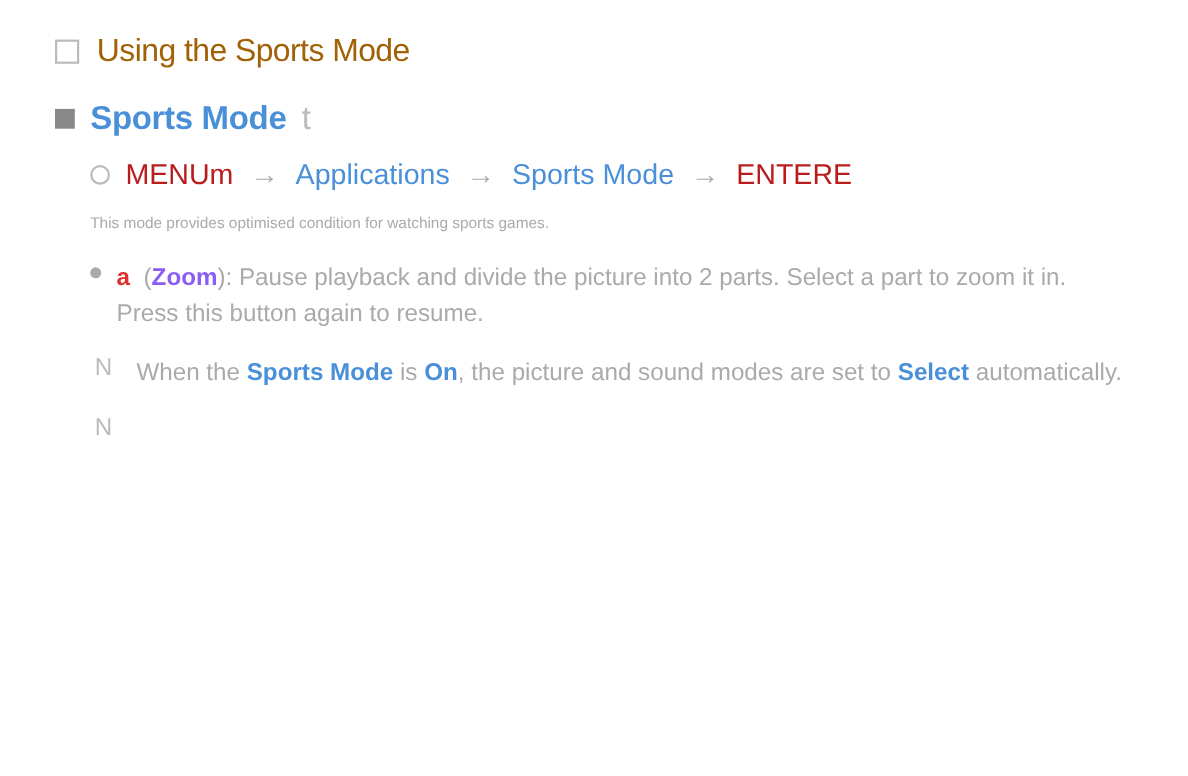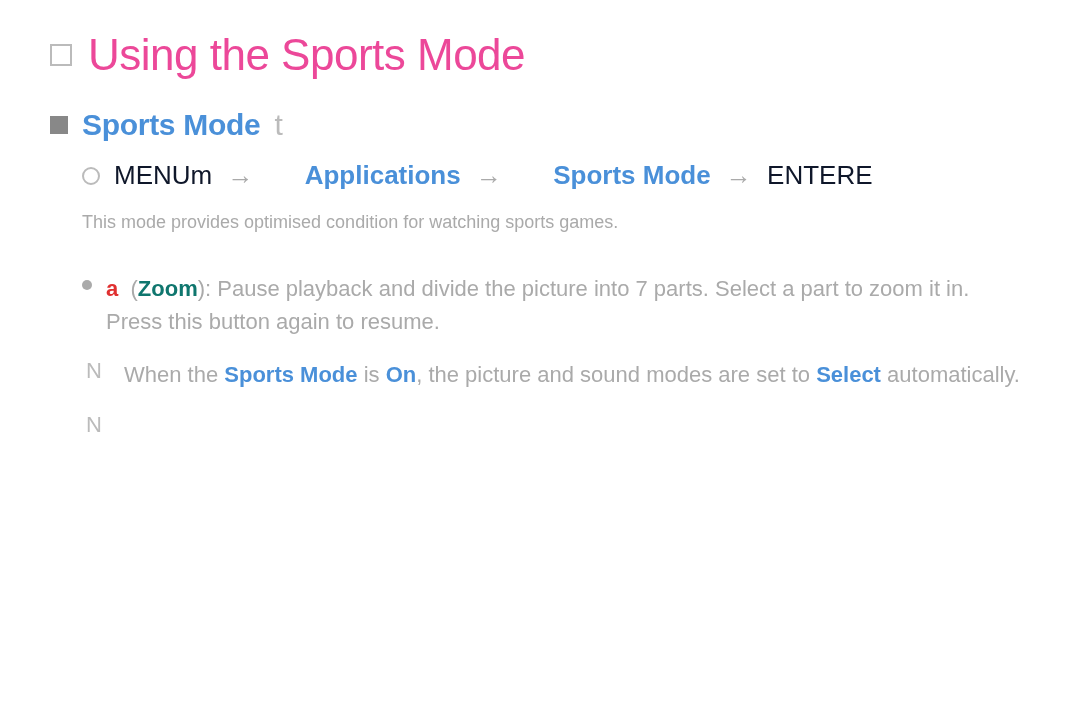--- a/index.html
+++ b/index.html
@@ -20,23 +20,23 @@
       margin-top: 10px;
     }
     .checkbox-icon {
       width: 22px;
       height: 22px;
       border: 2px solid #bbbbbb;
       display: inline-block;
       flex-shrink: 0;
     }
     .section-title {
-      font-size: 44px;
+      font-size: 29px;
       font-weight: 300;
-      color: #ec4899;
+      color: #a16207;
       letter-spacing: -0.5px;
     }
 
     .subsection-row {
       display: flex;
       align-items: center;
       gap: 14px;
       margin-bottom: 18px;
     }
     .square-icon {
@@ -74,37 +74,36 @@
       flex-shrink: 0;
       margin-right: 14px;
     }
     .menu-path {
       font-size: 26px;
       color: #aaaaaa;
       font-weight: 400;
     }
     .menu-path .blue {
       color: #4a90d9;
-      font-weight: 700;
-      margin-left: 36px;
+      font-weight: 400;
     }
     .menu-path .gray {
-      color: #0f172a;
+      color: #b91c1c;
       font-weight: 400;
     }
     .arrow {
       color: #aaaaaa;
       margin: 0 8px;
       font-weight: 300;
     }
 
     .description-text {
       margin-left: 32px;
-      margin-bottom: 36px;
-      font-size: 18px;
+      margin-bottom: 22px;
+      font-size: 14px;
       color: #aaaaaa;
       font-weight: 400;
       line-height: 1.5;
     }
 
     .bullet-item {
       display: flex;
       align-items: flex-start;
       gap: 14px;
       margin-left: 32px;
@@ -122,21 +121,21 @@
       font-size: 22px;
       color: #aaaaaa;
       font-weight: 400;
       line-height: 1.5;
     }
     .bullet-content .red {
       color: #e03030;
       font-weight: 700;
     }
     .bullet-content .blue-bold {
-      color: #0f766e;
+      color: #8b5cf6;
       font-weight: 600;
     }
 
     .note-item {
       display: flex;
       align-items: flex-start;
       gap: 18px;
       margin-left: 32px;
       margin-bottom: 20px;
     }
@@ -185,21 +184,21 @@
     <span class="gray">ENTERE</span>
   </span>
 </div>
 
 <div class="description-text">This mode provides optimised condition for watching sports games.</div>
 
 <div class="bullet-item">
   <span class="bullet-dot"></span>
   <span class="bullet-content">
     <span class="red">a</span>
-    &nbsp;(<span class="blue-bold">Zoom</span>)<span>: Pause playback and divide the picture into 7 parts. Select a part to zoom it in. Press this button again to resume.</span>
+    &nbsp;(<span class="blue-bold">Zoom</span>)<span>: Pause playback and divide the picture into 2 parts. Select a part to zoom it in. Press this button again to resume.</span>
   </span>
 </div>
 
 <div class="note-item">
   <span class="note-label">N</span>
   <span class="note-content">
     When the <span class="blue-bold">Sports Mode</span> is <span class="blue-bold">On</span>, the picture and sound modes are set to <span class="blue-bold">Select</span> automatically.
   </span>
 </div>
 

